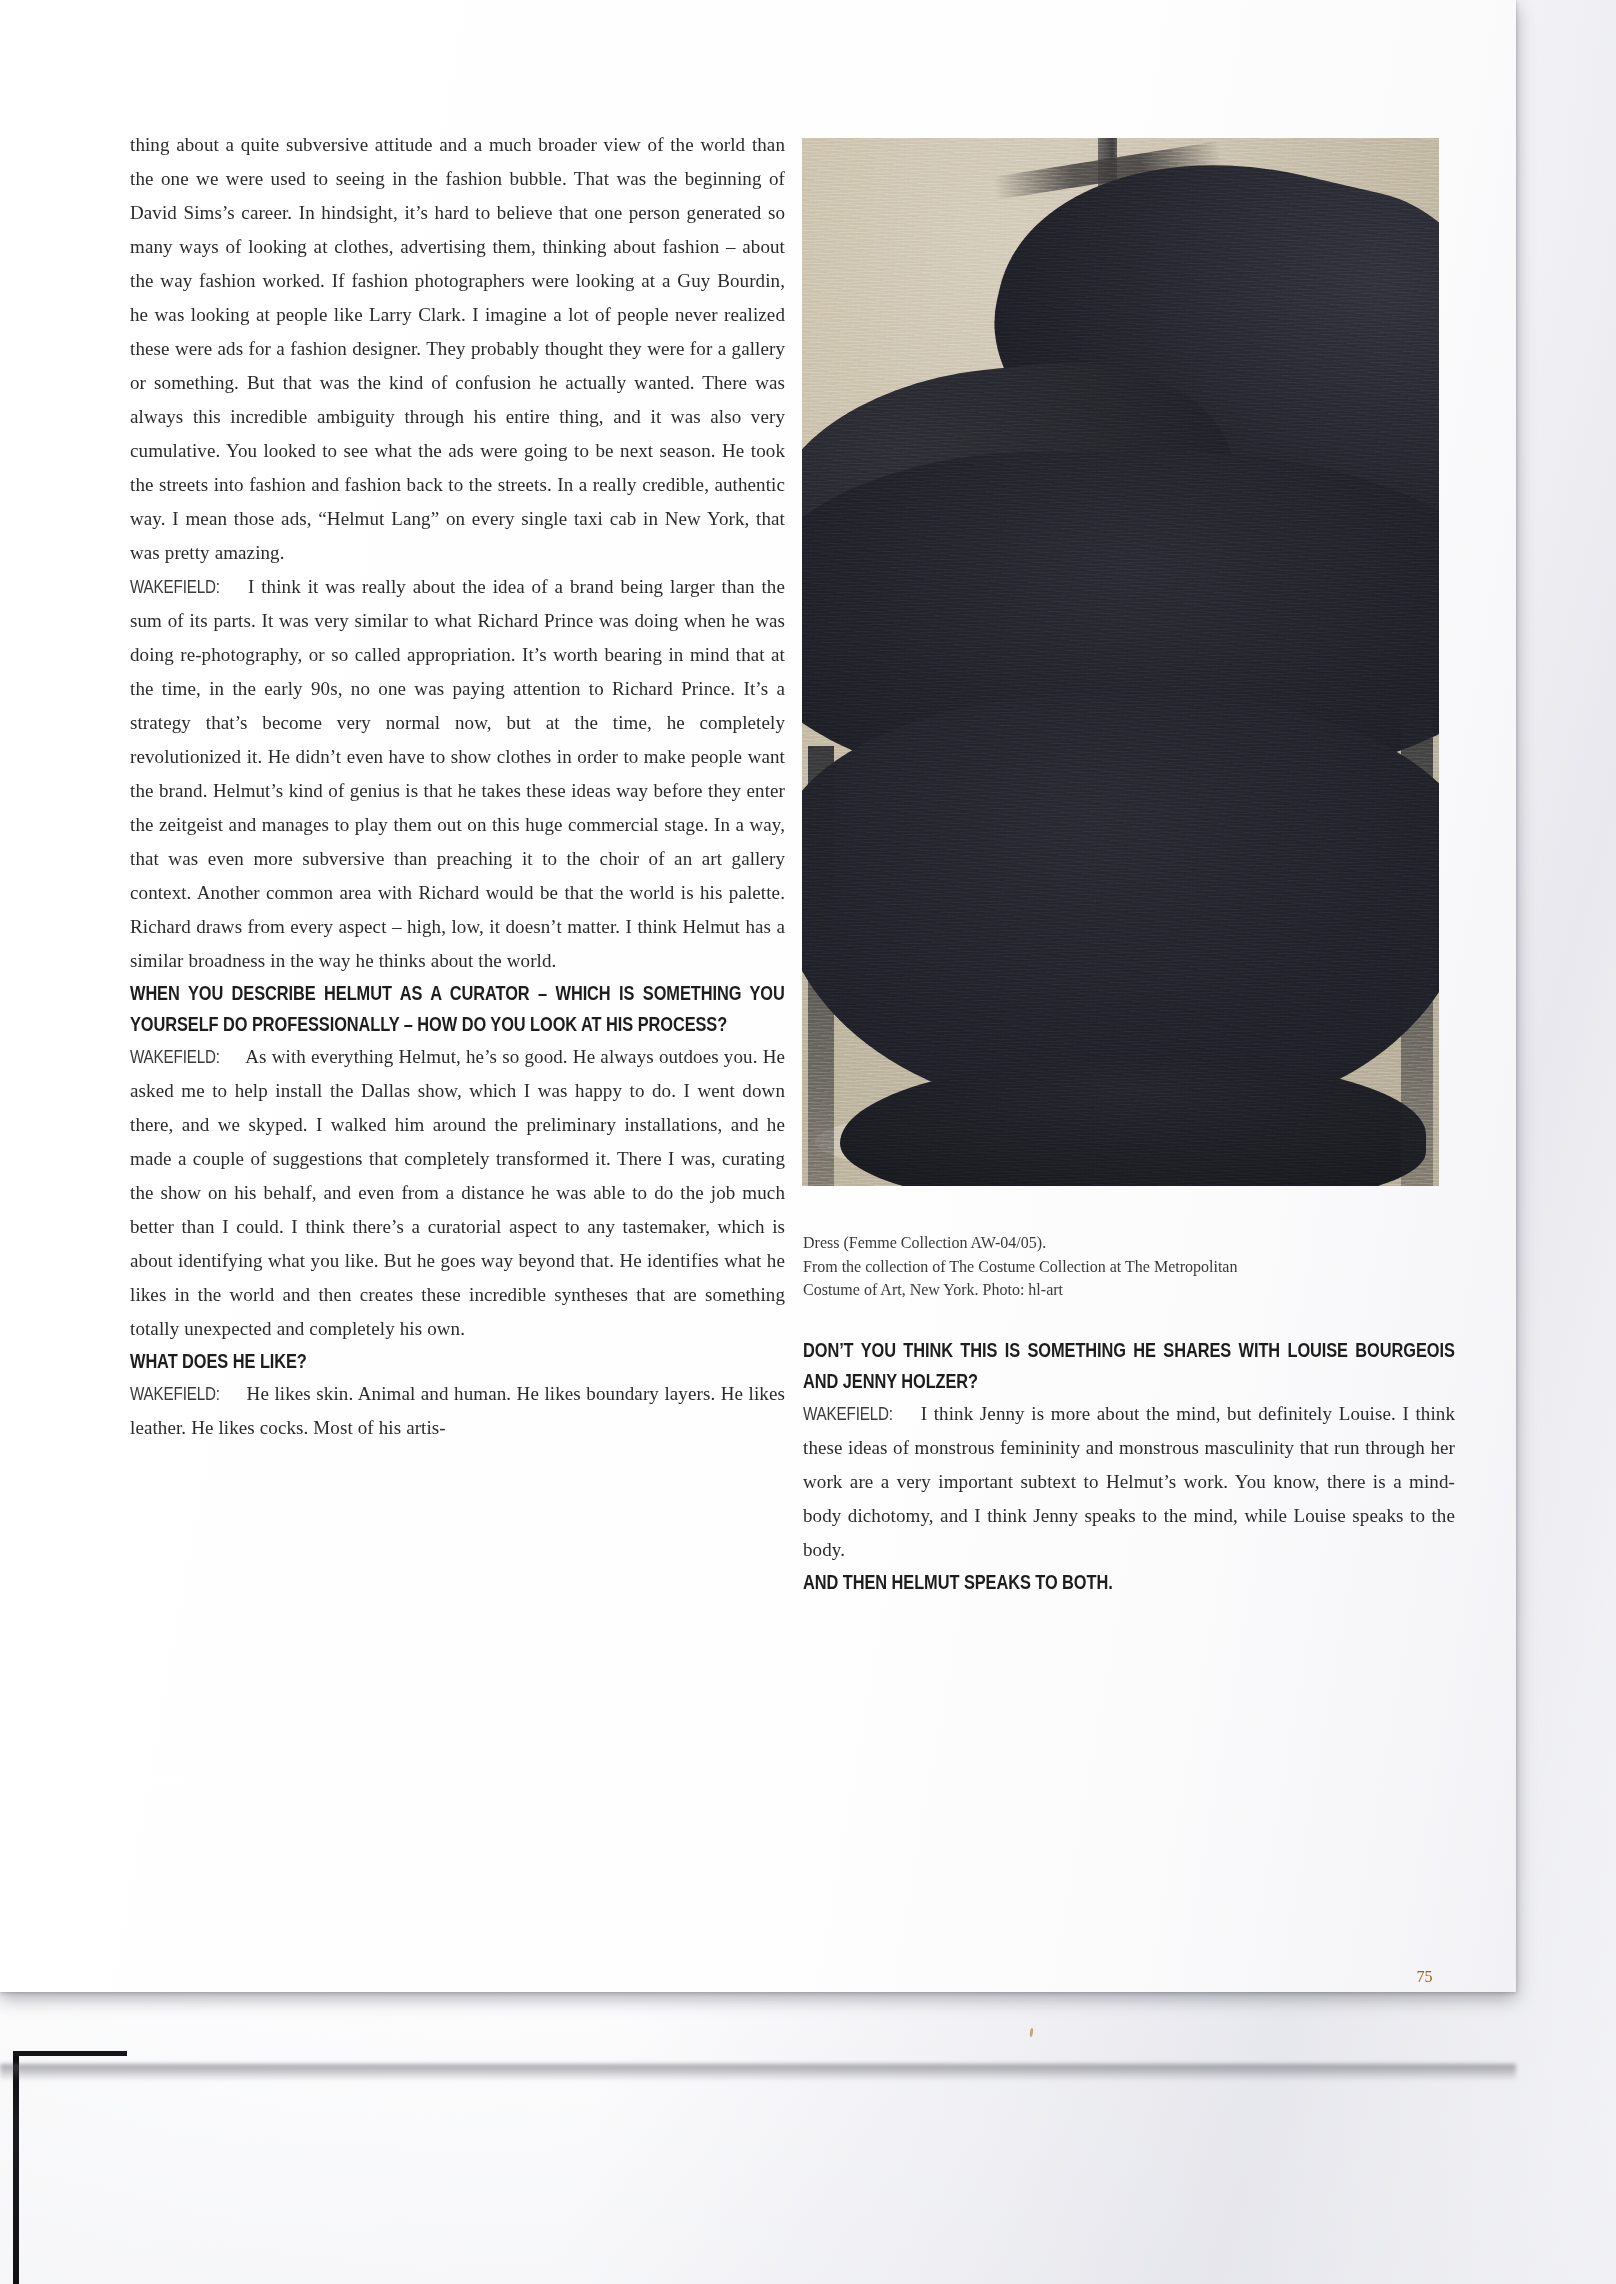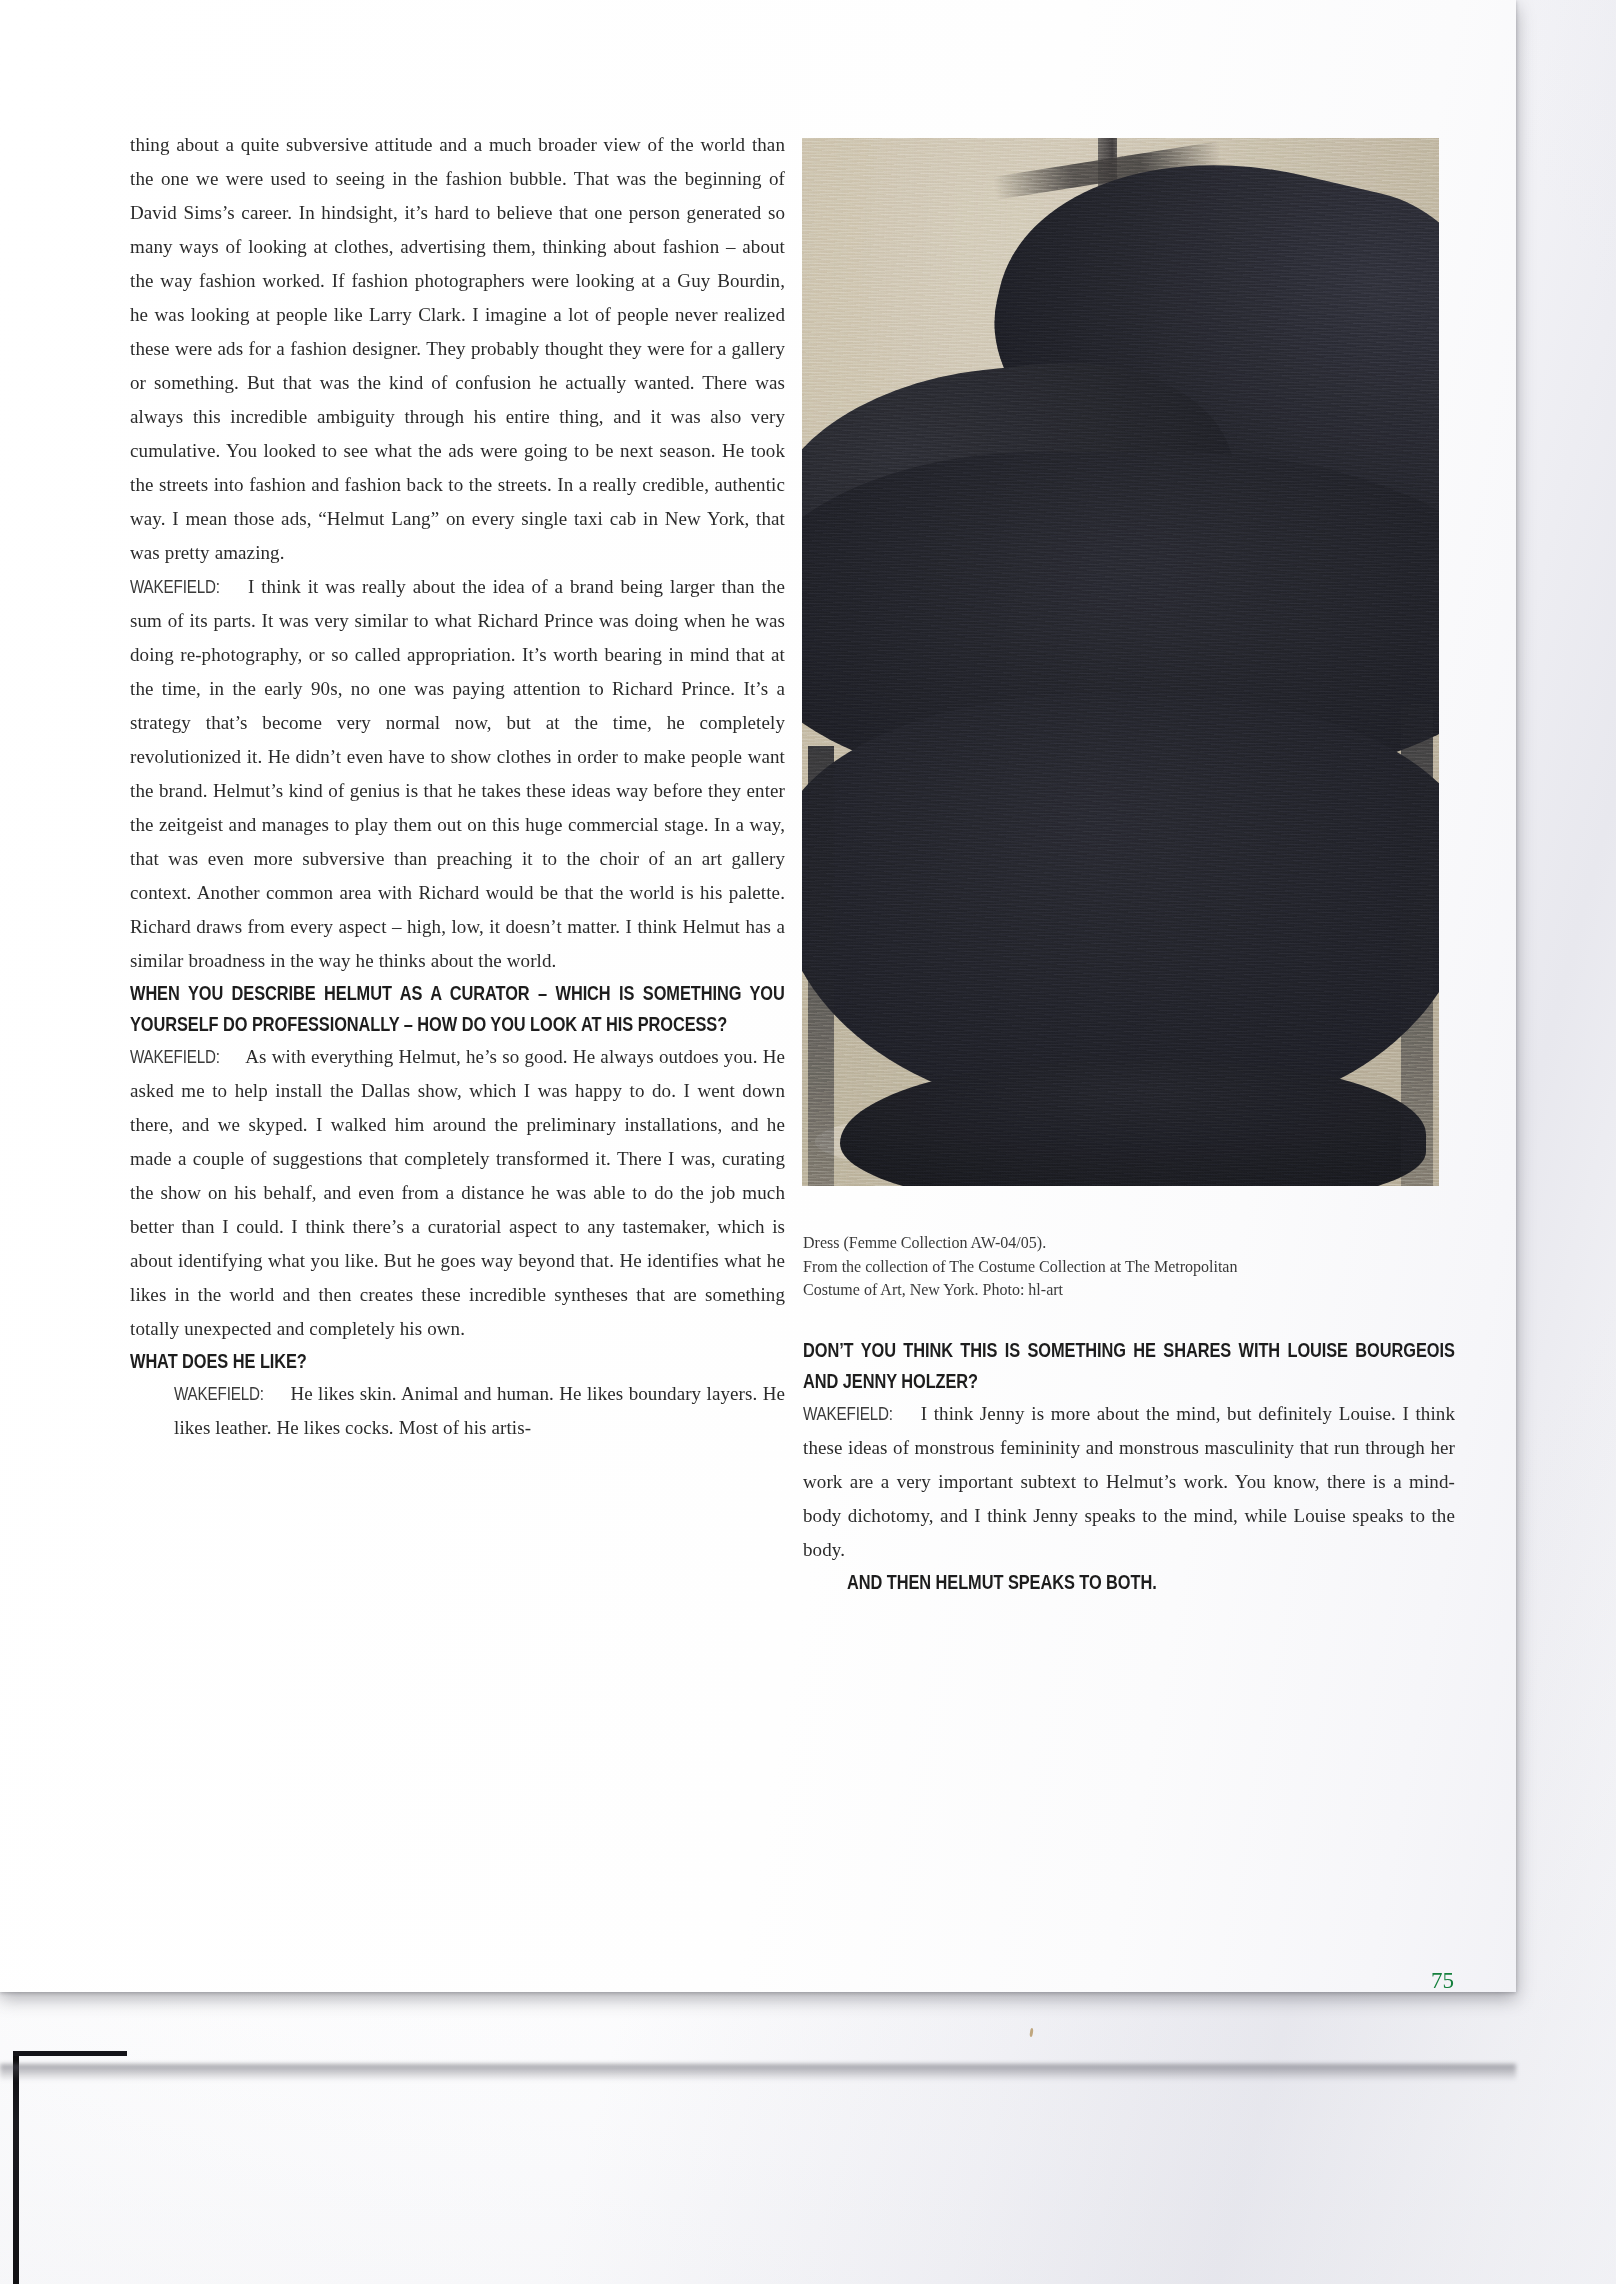--- a/index.html
+++ b/index.html
@@ -58,21 +58,21 @@
     font-size:19px;
     line-height:34px;
     letter-spacing:0.1px;
     word-spacing:0.1px;
     -webkit-font-smoothing:antialiased;
   }
   #col-left{left:130px;top:128px;width:655px;}
   #col-right{left:803px;top:1335px;width:652px;}
 
   .col p{margin:0;text-align:justify;text-justify:inter-word;}
-  .col p:last-child{text-align:justify;margin-left:44px;}
+  .col p:last-child{text-align:justify;}
 
   
   .q{
     font-family:"Liberation Sans", sans-serif;
     font-weight:bold;
     font-size:19.5px;
     line-height:31px;
     letter-spacing:-0.1px;
     color:#1d1d1d;
     transform:scaleX(.84);
@@ -212,24 +212,24 @@
     font-size:16px;
     line-height:23.5px;
     color:#3a3a3a;
     margin-top:20px;
   }
   #caption div{white-space:nowrap;}
 
   
   #folio{
     position:absolute;left:1395px;top:1968px;width:59px;
-    text-align:right;
+    text-align:center;
     font-family:"Liberation Serif", serif;
-    font-size:23px;
-    color:#15803d;
+    font-size:16px;
+    color:#a16207;
   }
 
   
   #speck{
     position:absolute;left:1030px;top:2028px;width:3.3px;height:8.5px;
     background:#b79a6a;border-radius:50%;opacity:.85;
     transform:rotate(8deg);
   }
 </style>
 </head>

